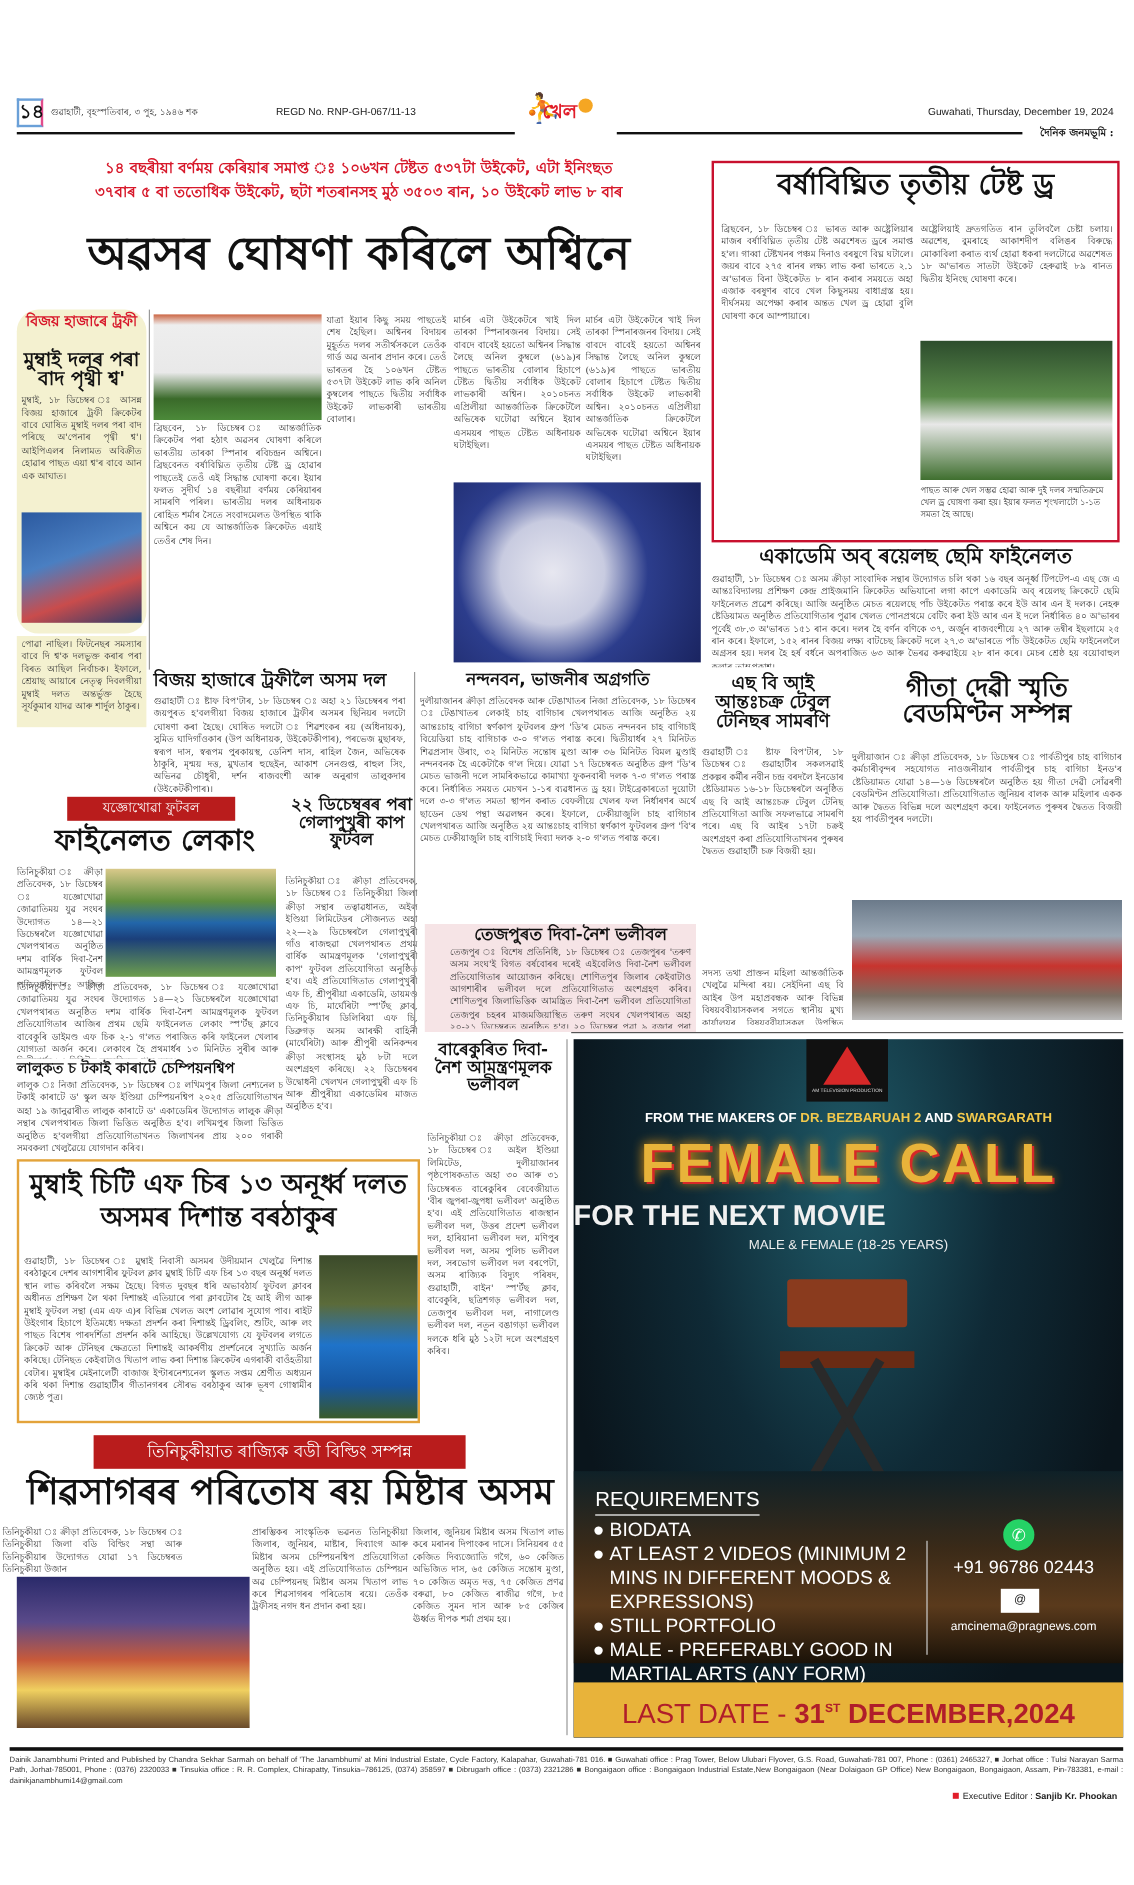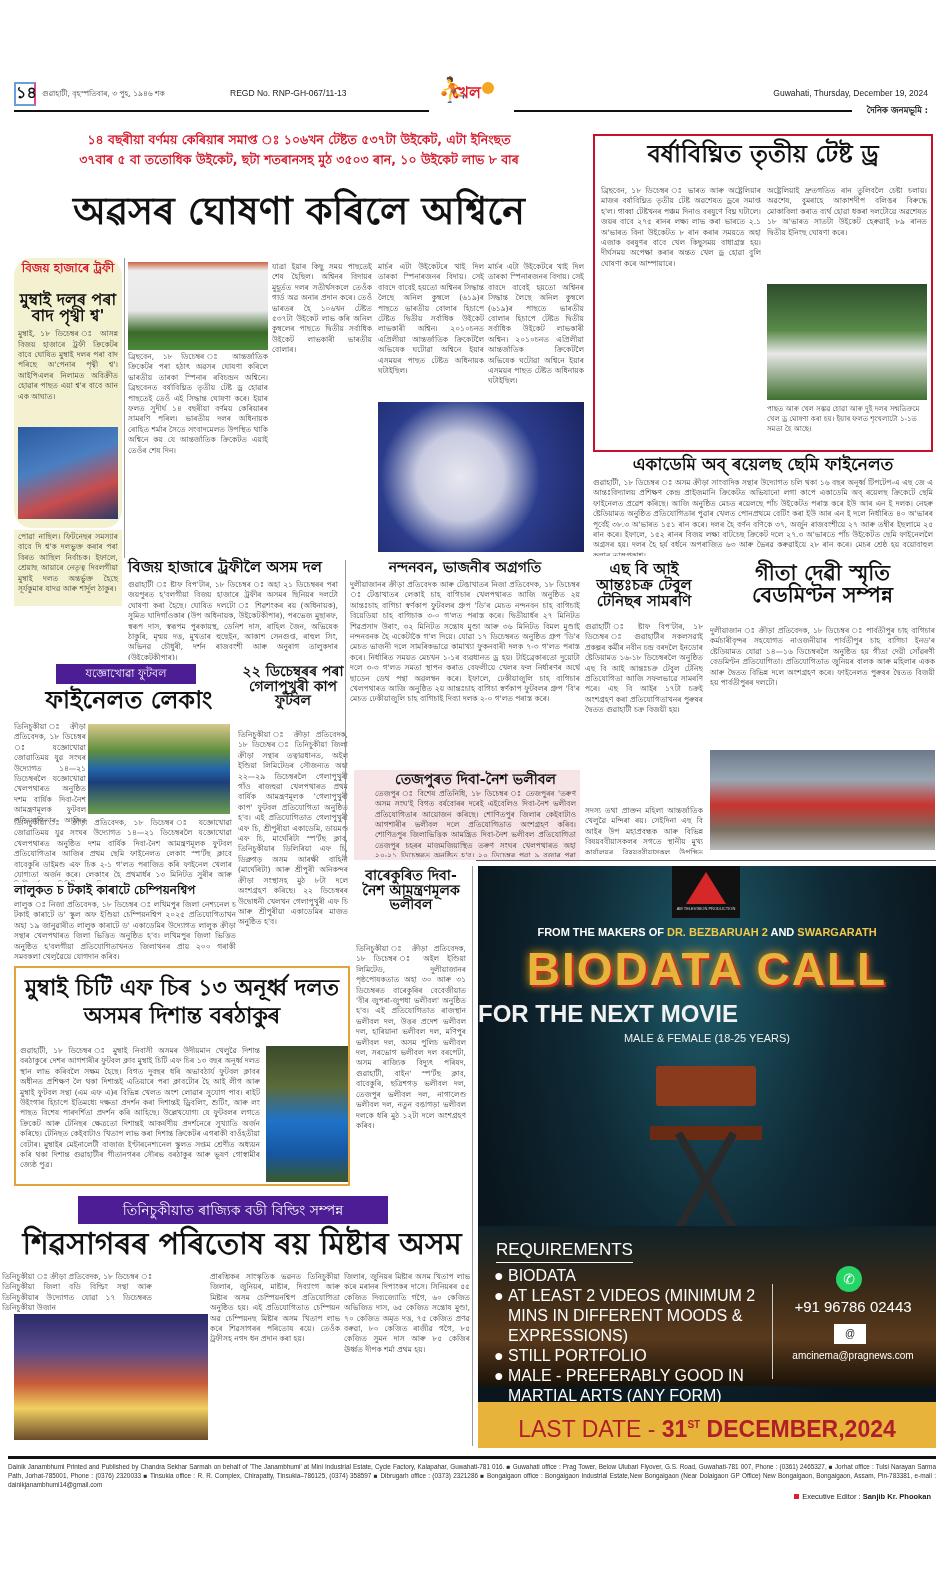--- a/index.html
+++ b/index.html
@@ -2,28 +2,28 @@
 <html><head>
 <meta charset="utf-8">
 <style>
   *{box-sizing:border-box;margin:0;padding:0}
   body{width:945px;height:1571px;background:#fff;font-family:"DejaVu Serif",serif;color:#111;position:relative;overflow:hidden}
   .abs{position:absolute}
   .txt{font-size:7.5px;line-height:10.4px;color:#333;text-align:justify;overflow:hidden}
   .hl{font-family:"DejaVu Sans",sans-serif;font-weight:bold;color:#111;text-align:center;line-height:1.05}
   .photo{background:linear-gradient(135deg,#5d7a5a,#9fb59a 40%,#c9d6c4 60%,#4a6b42);overflow:hidden}
   .rule{background:#111}
-  .redbox{background:#4c1d95;color:#fff;font-family:"DejaVu Sans",sans-serif;text-align:center}
+  .redbox{background:#b91c1c;color:#fff;font-family:"DejaVu Sans",sans-serif;text-align:center}
   .caption{font-size:7px;line-height:10px;color:#333}
 </style>
 </head>
 <body>
 
 <div class="abs" style="left:14px;top:80px;width:920px;height:40px;">
-  <div class="abs" style="left:0;top:2px;width:22px;height:24px;border:2px solid #6aa0d8;border-right-color:#e24c8c;font-family:Liberation Mono, monospace;font-size:16px;font-weight:bold;text-align:center;line-height:20px;">১৪</div>
+  <div class="abs" style="left:0;top:2px;width:22px;height:24px;border:2px solid #6aa0d8;border-right-color:#e24c8c;font-family:Liberation Sans, sans-serif;font-size:16px;font-weight:bold;text-align:center;line-height:20px;">১৪</div>
   <div class="abs" style="left:28px;top:8px;font-size:7.5px;color:#333;">গুৱাহাটী, বৃহস্পতিবাৰ, ৩ পুহ, ১৯৪৬ শক</div>
   <div class="abs" style="left:216px;top:8px;font-family:'Liberation Sans',sans-serif;font-size:8.5px;color:#222;">REGD No. RNP-GH-067/11-13</div>
   <div class="abs" style="left:424px;top:-4px;width:60px;height:32px;">
     <span style="position:absolute;left:0;top:0;font-size:24px;color:#111;">⛹</span>
     <span style="position:absolute;left:14px;top:4px;font-family:'DejaVu Sans',sans-serif;font-size:16px;font-weight:bold;color:#e11d2a;">খেল</span>
     <span style="position:absolute;left:44px;top:6px;width:12px;height:12px;border-radius:50%;background:#f5a623;"></span>
   </div>
   <div class="abs" style="right:6px;top:8px;font-family:'Liberation Sans',sans-serif;font-size:8.5px;color:#222;">Guwahati, Thursday, December 19, 2024</div>
   <div class="abs rule" style="left:0;top:30px;width:415px;height:2px;"></div>
   <div class="abs rule" style="left:500px;top:30px;width:338px;height:2px;"></div>
@@ -111,21 +111,21 @@
 
 <div class="abs rule" style="left:476px;top:860px;width:460px;height:1px;background:#555;"></div>
 <div class="abs" style="left:478px;top:866px;width:458px;height:582px;background:radial-gradient(ellipse at 50% 20%,#1f5a68 0,#0f2a36 40%,#0a151c 75%);overflow:hidden;font-family:'Liberation Sans',sans-serif;">
   <div style="position:absolute;left:194px;top:0;width:68px;height:52px;background:#111;text-align:center;">
     <div style="width:0;height:0;margin:6px auto 0;border-left:20px solid transparent;border-right:20px solid transparent;border-bottom:32px solid #d62828;"></div>
     <div style="font-size:4px;color:#ddd;margin-top:2px;">AM TELEVISION PRODUCTION</div>
   </div>
   <div style="position:absolute;left:0;top:60px;width:100%;text-align:center;font-size:11px;font-weight:bold;color:#fff;">
     <span>FROM THE MAKERS OF </span><span style="color:#f2c94c;">DR. BEZBARUAH 2</span><span> AND </span><span style="color:#f2c94c;">SWARGARATH</span>
   </div>
-  <div style="position:absolute;left:0;top:76px;width:100%;text-align:center;font-size:46px;font-weight:bold;color:#e8b33a;text-shadow:2px 2px 0 #d62828,0 0 10px #f59e0b;letter-spacing:2px;">BIODATA CALL</div>
+  <div style="position:absolute;left:0;top:76px;width:100%;text-align:center;font-size:46px;font-weight:bold;color:#e8b33a;text-shadow:2px 2px 0 #d62828,0 0 10px #f59e0b;letter-spacing:2px;">FEMALE CALL</div>
   <div style="position:absolute;left:0;top:134px;width:100%;text-align:left;font-size:24px;font-weight:bold;color:#f1f1f1;">FOR THE NEXT MOVIE</div>
   <div style="position:absolute;left:0;top:166px;width:100%;text-align:center;font-size:11px;color:#eee;">MALE &amp; FEMALE (18-25 YEARS)</div>
   <div style="position:absolute;left:158px;top:200px;width:140px;height:170px;">
     <div style="position:absolute;left:20px;top:0;width:100px;height:40px;background:#8a3b1e;border-radius:3px;"></div>
     <div style="position:absolute;left:14px;top:60px;width:112px;height:14px;background:#6a2b14;"></div>
     <div style="position:absolute;left:66px;top:60px;width:8px;height:110px;background:#2a2a2a;transform:rotate(30deg);"></div>
     <div style="position:absolute;left:66px;top:60px;width:8px;height:110px;background:#2a2a2a;transform:rotate(-30deg);"></div>
   </div>
   <div style="position:absolute;left:0;top:360px;width:100%;height:160px;background:linear-gradient(180deg,#0f2128 0,#3a2a18 40%,#5a3a1c 70%,#1a1208);"></div>
   <div style="position:absolute;left:18px;top:374px;font-size:17px;color:#fff;border-bottom:1px solid #fff;padding-bottom:2px;">REQUIREMENTS</div>

